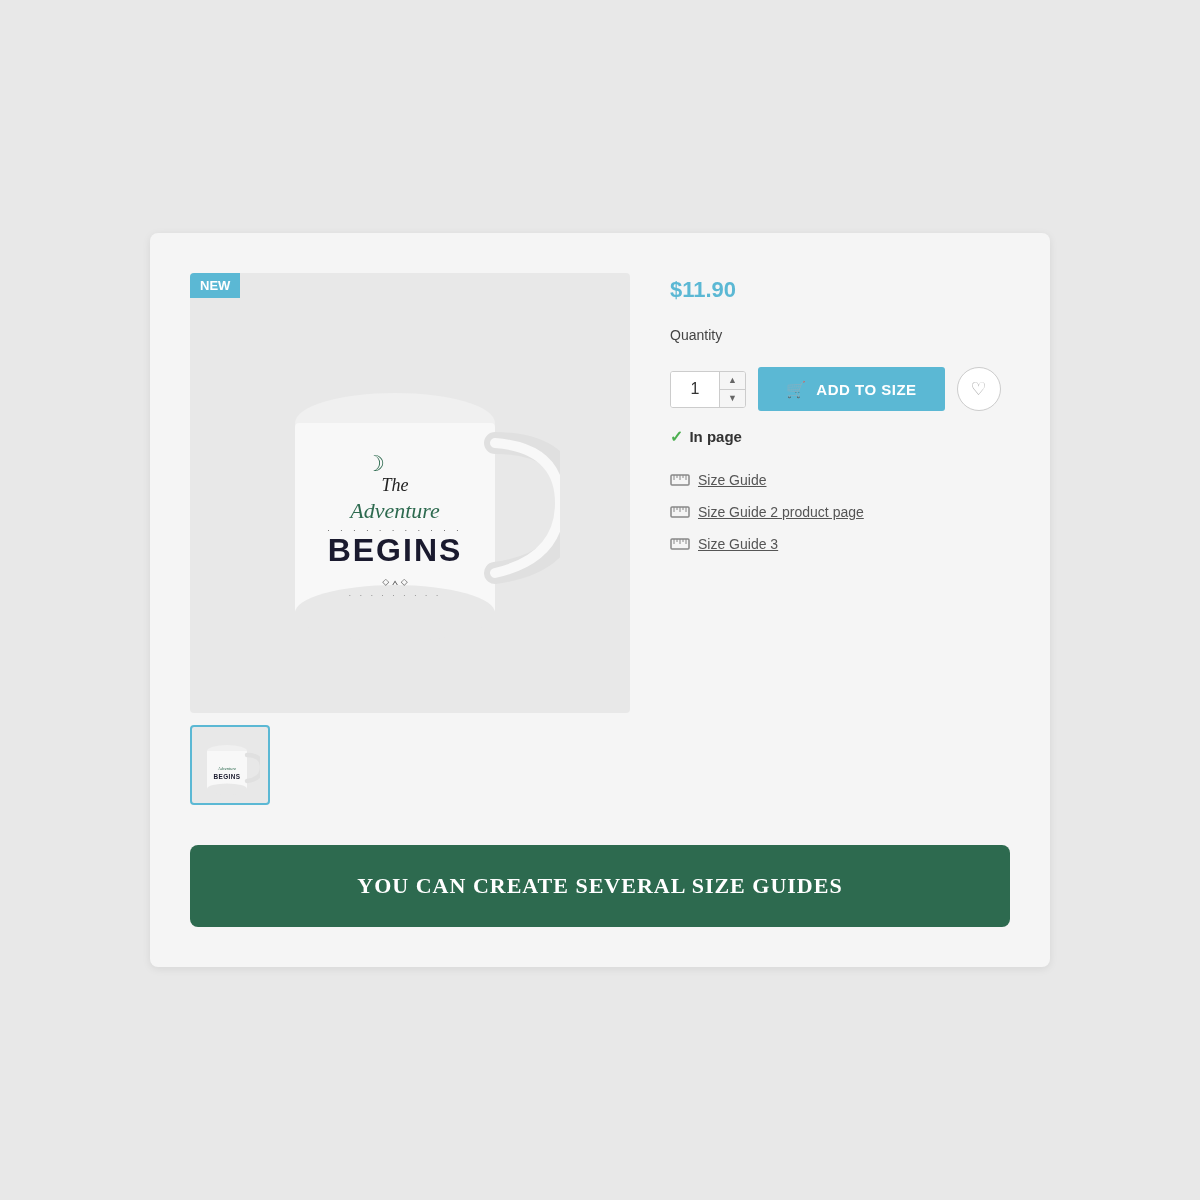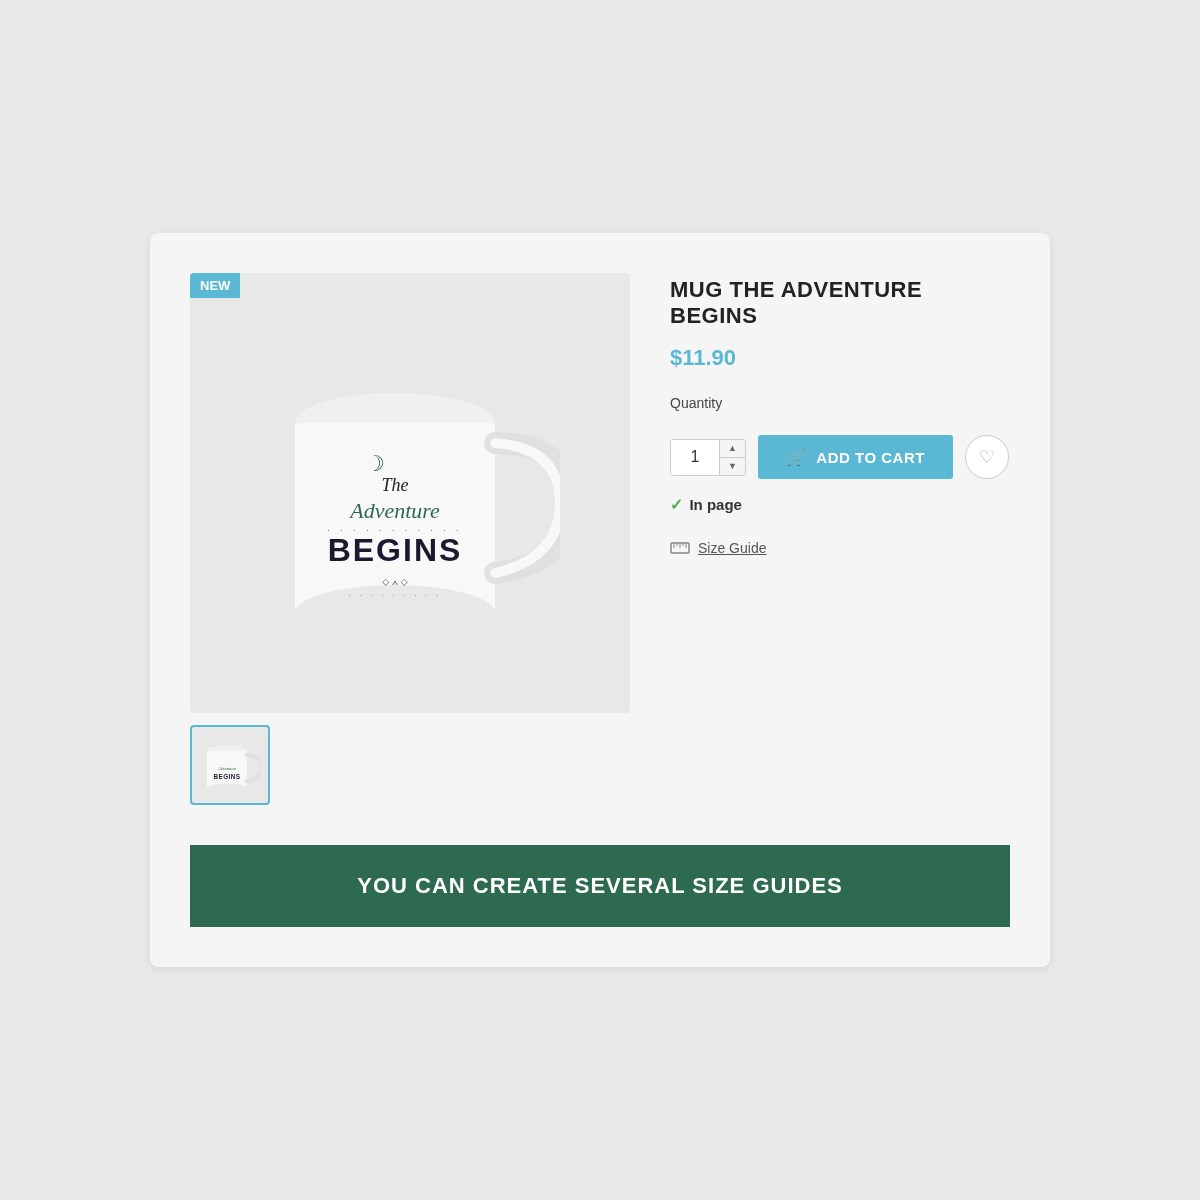--- a/index.html
+++ b/index.html
@@ -212,25 +212,26 @@
     .ruler-icon-svg {
       width: 20px;
       height: 20px;
       flex-shrink: 0;
     }
     .promo-banner {
       background: #2d6a4f;
       color: white;
       text-align: center;
       padding: 28px;
-      border-radius: 0;
+      border-radius: 8px;
       font-size: 22px;
       font-weight: bold;
       letter-spacing: 1px;
       text-transform: uppercase;
+      font-family: Liberation Serif, serif;
     }
   </style>
 </head>
 <body>
 
 <div class="page-container">
   <div class="product-card">
     <div class="product-top">
 
       <div class="image-section">
@@ -269,37 +270,36 @@
               <ellipse cx="135" cy="280" rx="100" ry="28" fill="#e8e8e8"></ellipse>
               <path d="M235 110 Q310 110 310 170 Q310 230 235 240" stroke="#e0e0e0" stroke-width="22" fill="none" stroke-linecap="round"></path>
               <text x="135" y="185" font-size="22" fill="#2d6a4f" text-anchor="middle" font-style="italic" font-family="Georgia, serif">Adventure</text>
               <text x="135" y="228" font-size="32" fill="#1a1a2e" text-anchor="middle" font-weight="900" font-family="Arial Black, sans-serif" letter-spacing="2">BEGINS</text>
             </svg>
           </div>
         </div>
       </div>
 
       <div class="product-info">
-        <h1 class="product-title">MUG THE ADVENTURE BEGINS</h1>
         <div class="product-price">$11.90</div>
 
         <div class="quantity-label">Quantity</div>
 
         <div class="quantity-cart-row">
           <div class="quantity-input-wrapper">
             <div class="quantity-value">1</div>
             <div class="quantity-arrows">
               <button class="qty-btn">▲</button>
               <button class="qty-btn">▼</button>
             </div>
           </div>
 
           <button class="add-to-cart-btn">
             <span class="cart-icon">🛒</span>
-            <span>ADD TO CART</span>
+            <span>ADD TO SIZE</span>
           </button>
 
           <button class="wishlist-btn">
             <span>♡</span>
           </button>
         </div>
 
         <div class="in-stock-row">
           <span class="check-icon">✓</span>
           <span>In page</span>
@@ -311,19 +311,41 @@
             <svg class="ruler-icon-svg" viewBox="0 0 20 20" xmlns="http://www.w3.org/2000/svg">
               <rect x="1" y="5" width="18" height="10" rx="1" fill="none" stroke="#888" stroke-width="1.5"></rect>
               <line x1="4" y1="5" x2="4" y2="10" stroke="#888" stroke-width="1"></line>
               <line x1="7" y1="5" x2="7" y2="8" stroke="#888" stroke-width="1"></line>
               <line x1="10" y1="5" x2="10" y2="10" stroke="#888" stroke-width="1"></line>
               <line x1="13" y1="5" x2="13" y2="8" stroke="#888" stroke-width="1"></line>
               <line x1="16" y1="5" x2="16" y2="10" stroke="#888" stroke-width="1"></line>
             </svg>
             <span>Size Guide</span>
           </a>
+          <a class="size-guide-link">
+            <svg class="ruler-icon-svg" viewBox="0 0 20 20" xmlns="http://www.w3.org/2000/svg">
+              <rect x="1" y="5" width="18" height="10" rx="1" fill="none" stroke="#888" stroke-width="1.5"></rect>
+              <line x1="4" y1="5" x2="4" y2="10" stroke="#888" stroke-width="1"></line>
+              <line x1="7" y1="5" x2="7" y2="8" stroke="#888" stroke-width="1"></line>
+              <line x1="10" y1="5" x2="10" y2="10" stroke="#888" stroke-width="1"></line>
+              <line x1="13" y1="5" x2="13" y2="8" stroke="#888" stroke-width="1"></line>
+              <line x1="16" y1="5" x2="16" y2="10" stroke="#888" stroke-width="1"></line>
+            </svg>
+            <span>Size Guide 2 product page</span>
+          </a>
+          <a class="size-guide-link">
+            <svg class="ruler-icon-svg" viewBox="0 0 20 20" xmlns="http://www.w3.org/2000/svg">
+              <rect x="1" y="5" width="18" height="10" rx="1" fill="none" stroke="#888" stroke-width="1.5"></rect>
+              <line x1="4" y1="5" x2="4" y2="10" stroke="#888" stroke-width="1"></line>
+              <line x1="7" y1="5" x2="7" y2="8" stroke="#888" stroke-width="1"></line>
+              <line x1="10" y1="5" x2="10" y2="10" stroke="#888" stroke-width="1"></line>
+              <line x1="13" y1="5" x2="13" y2="8" stroke="#888" stroke-width="1"></line>
+              <line x1="16" y1="5" x2="16" y2="10" stroke="#888" stroke-width="1"></line>
+            </svg>
+            <span>Size Guide 3</span>
+          </a>
         </div>
       </div>
     </div>
 
     <div class="promo-banner">YOU CAN CREATE SEVERAL SIZE GUIDES</div>
   </div>
 </div>
 
 </body></html>

